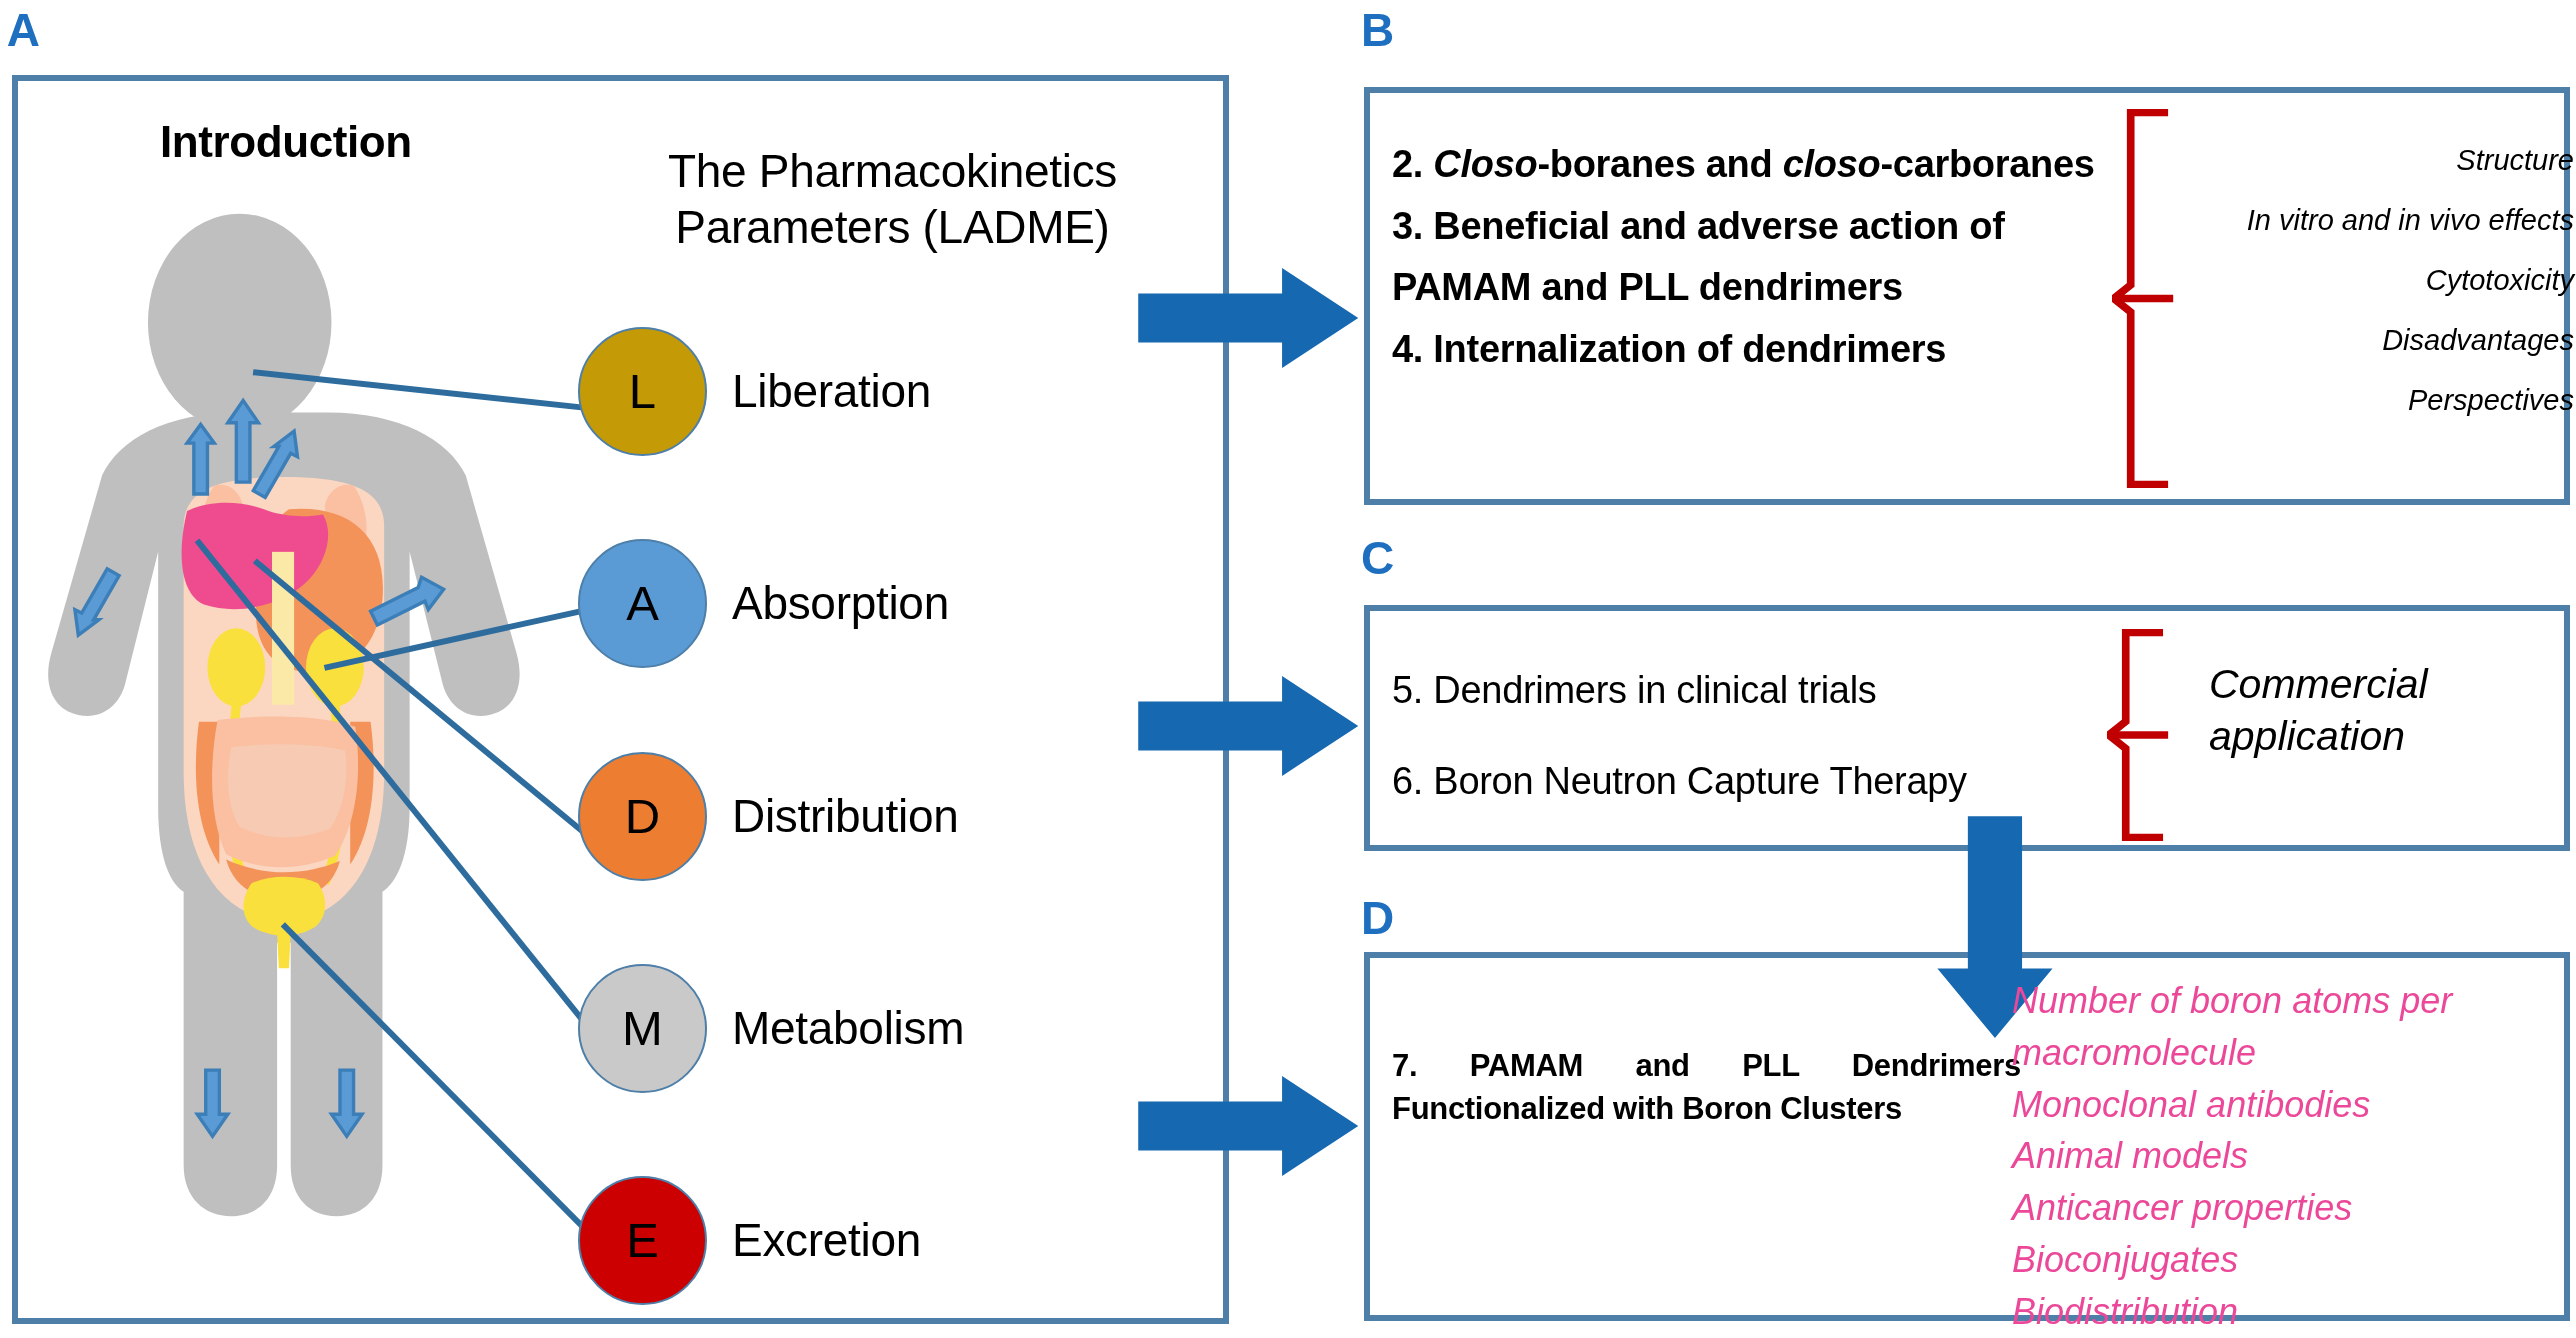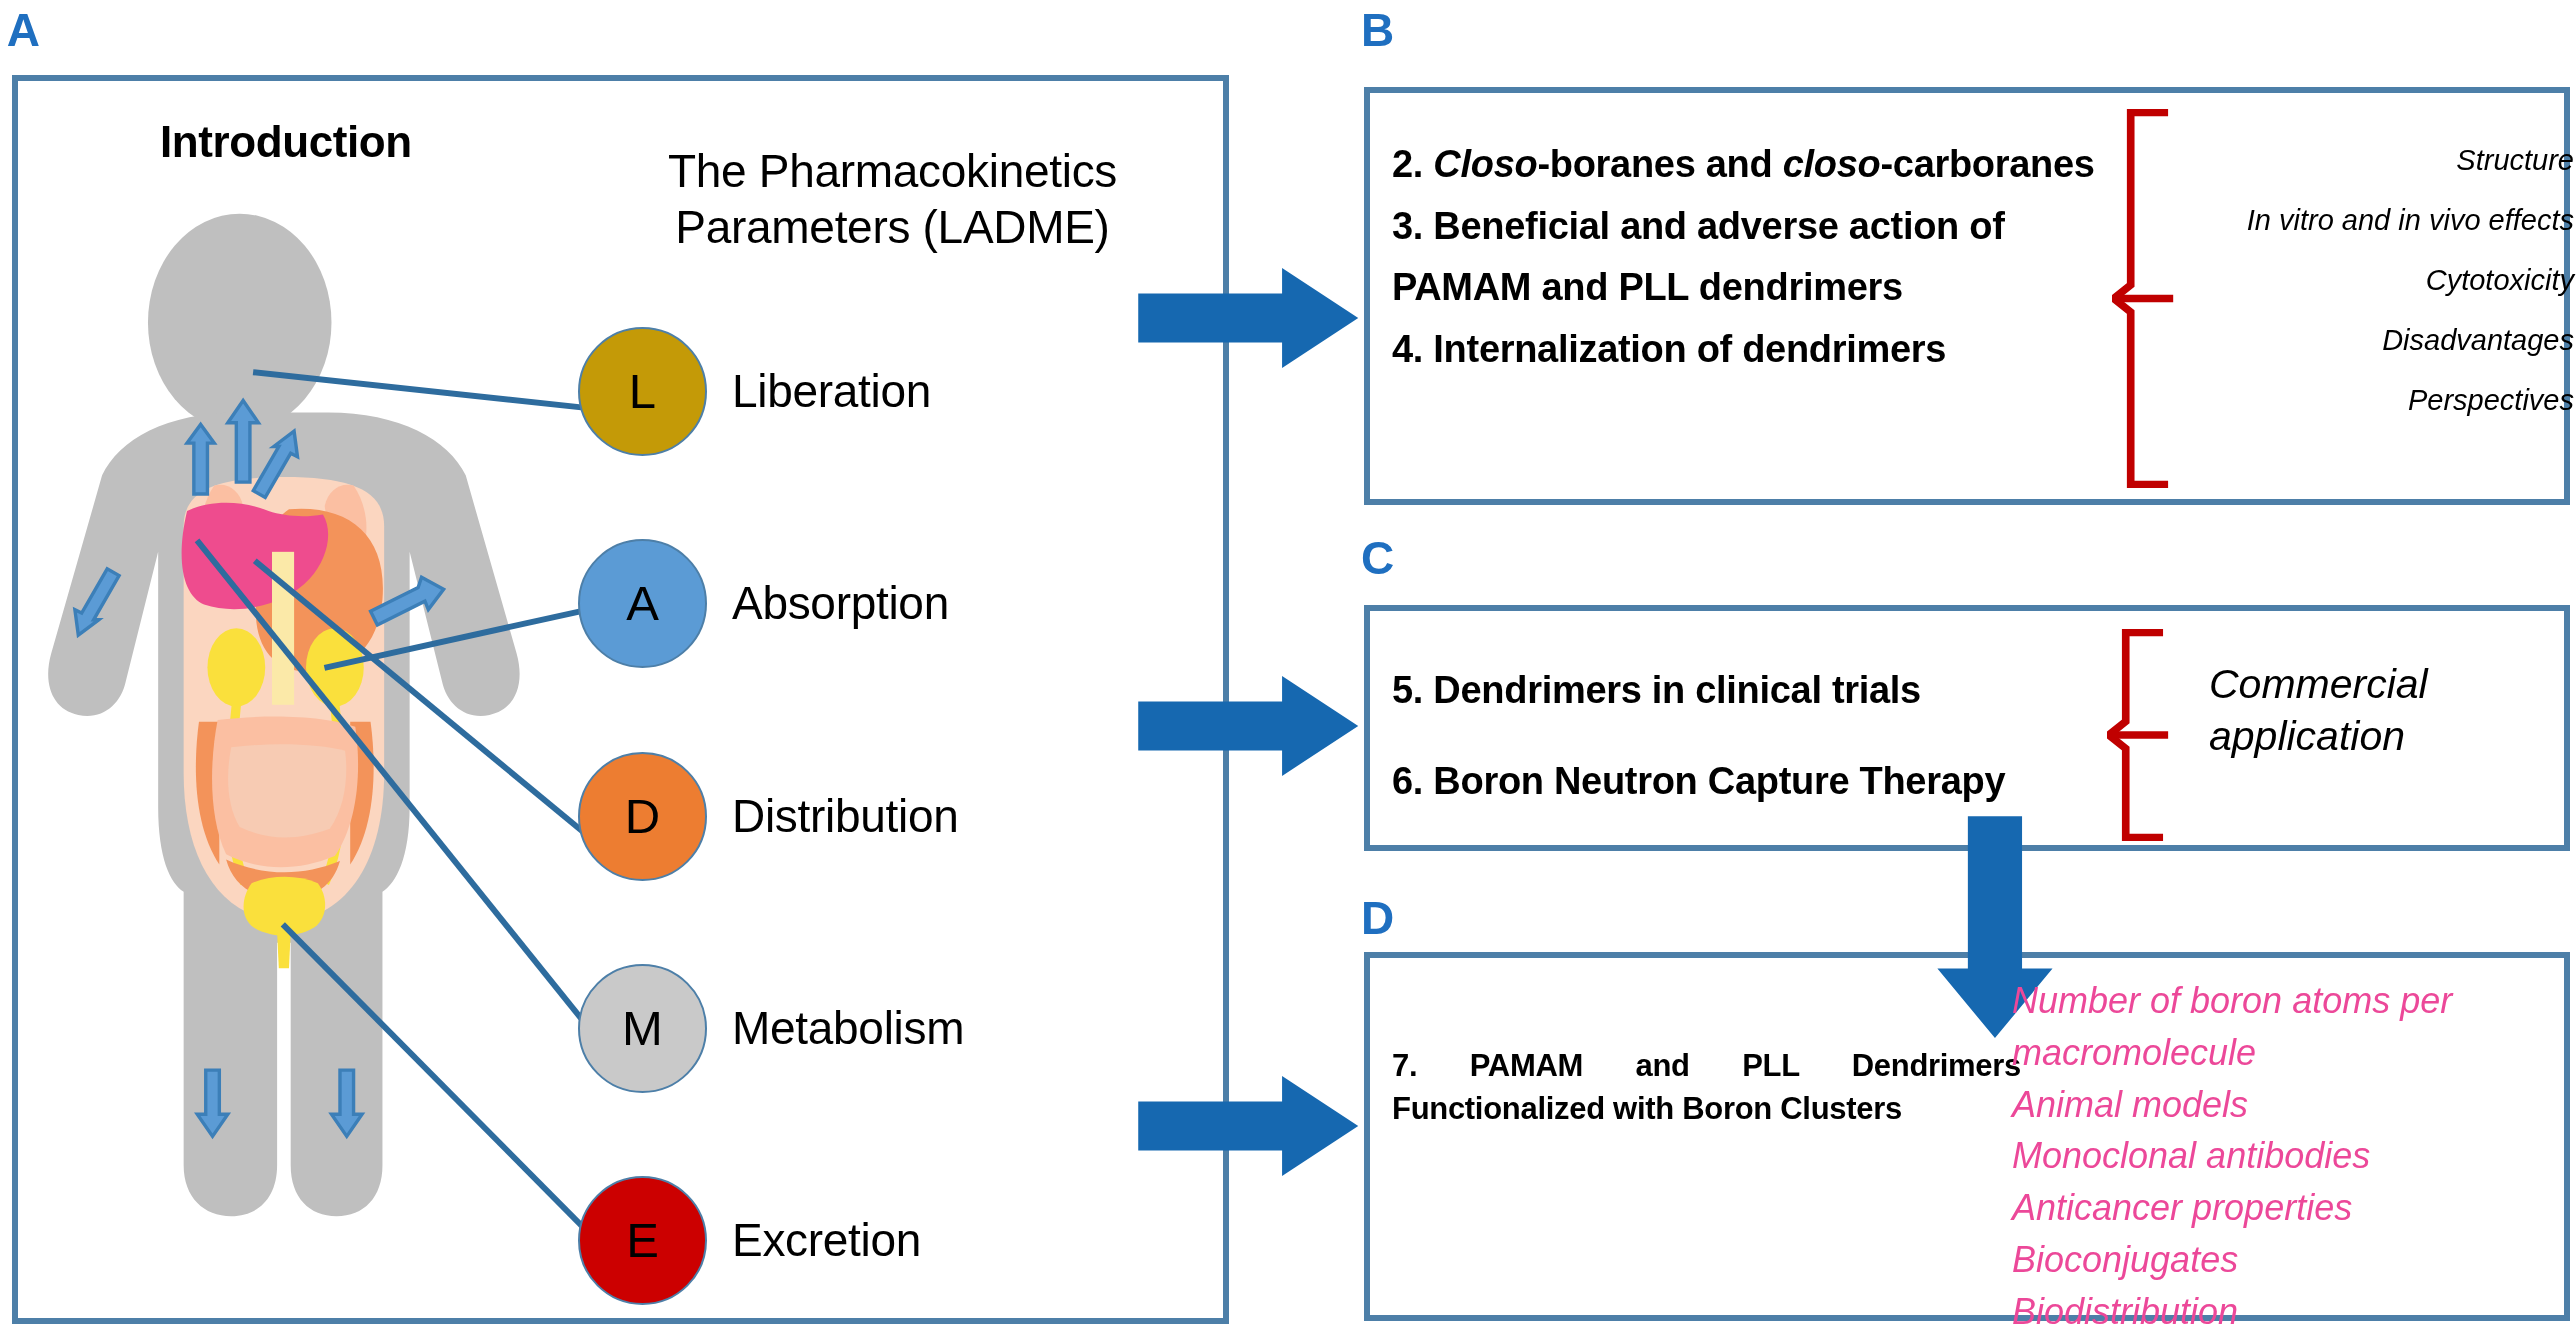--- a/index.html
+++ b/index.html
@@ -138,21 +138,21 @@
   }
   #panelB-notes div { margin-bottom: 31px; white-space: nowrap; }
 
   
   #panelC-items {
     position: absolute;
     left: 1392px;
     top: 671px;
     width: 697px;
     font-size: 38px;
-    font-weight: bold;
+    font-weight: normal;
     line-height: 1;
     letter-spacing: -0.3px;
   }
   #panelC-items div { margin-bottom: 53px; }
   #panelC-note {
     position: absolute;
     left: 2209px;
     top: 658px;
     width: 280px;
     font-size: 41px;
@@ -354,19 +354,19 @@
   <path d="M66 4 L 22 4 L 22 109 L 2 125 L 22 141 L 22 246 L 66 246" stroke="#C00000" stroke-width="9" fill="none" stroke-linejoin="miter"></path>
   <line x1="2" y1="125" x2="72" y2="125" stroke="#C00000" stroke-width="9"></line>
 </svg>
 
 <div id="panelC-note">Commercial application</div>
 
 <div id="panelD-items">7.   PAMAM   and   PLL   Dendrimers   Functionalized with Boron Clusters</div>
 
 <div id="panelD-notes">
   <div>Number of boron atoms per macromolecule</div>
+  <div>Monoclonal antibodies</div>
   <div>Animal models</div>
-  <div>Monoclonal antibodies</div>
   <div>Anticancer properties</div>
   <div>Bioconjugates</div>
   <div>Biodistribution</div>
 </div>
 
 
 </body></html>

